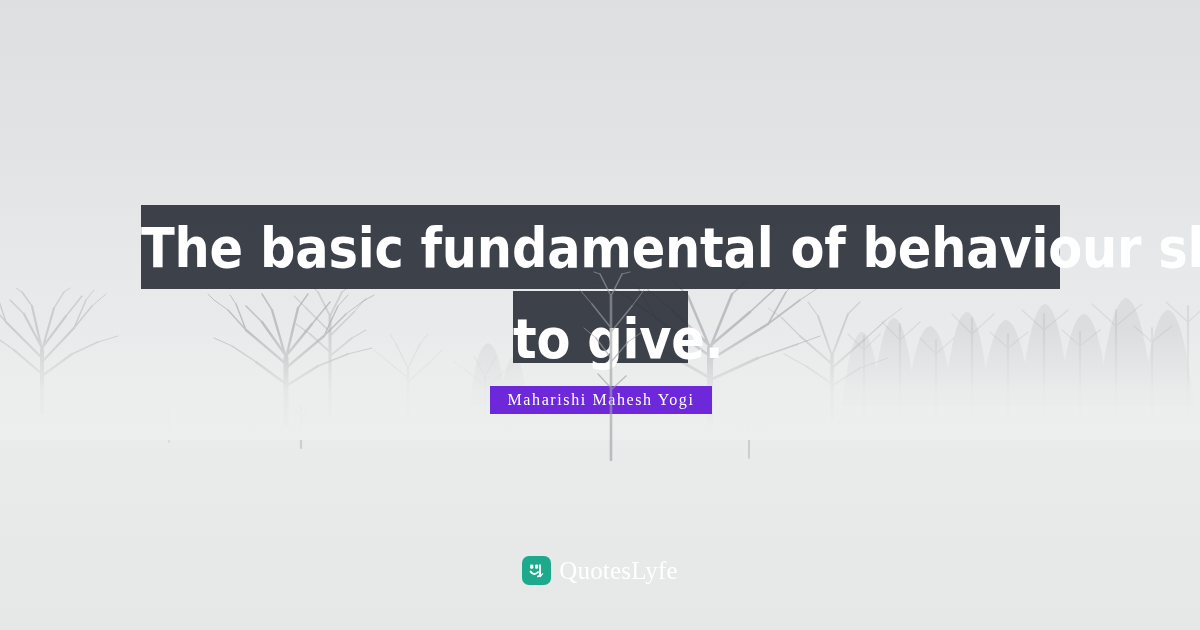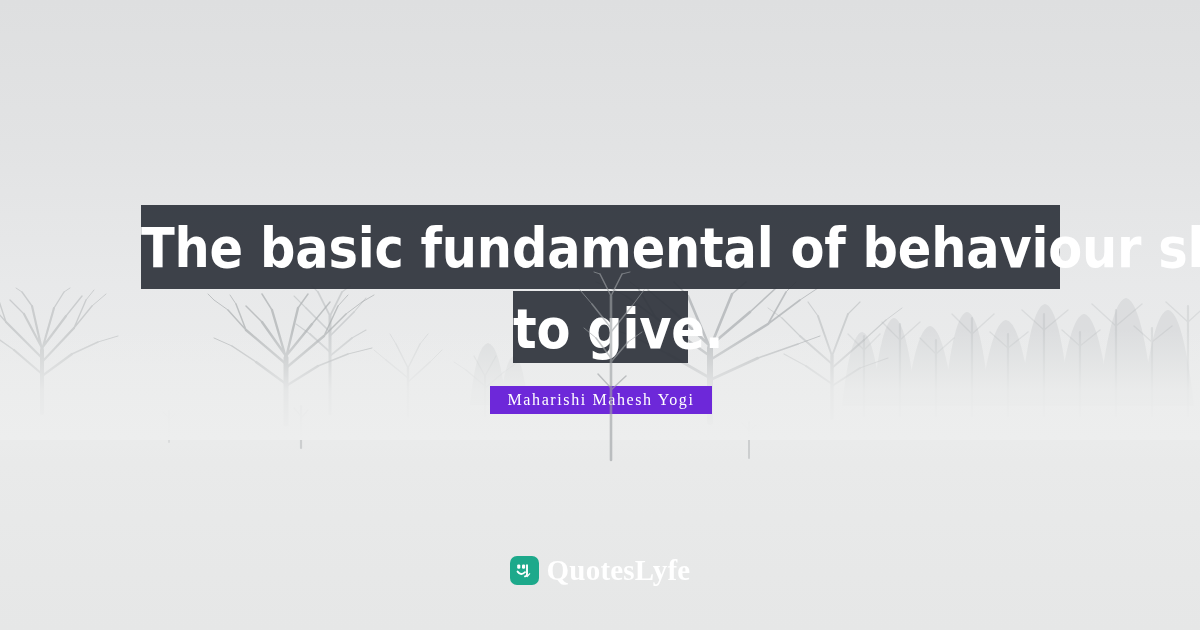--- a/index.html
+++ b/index.html
@@ -72,21 +72,21 @@
   .line-1 {
     position:absolute;
     left:141px; top:205px;
     width:919px; height:84px;
     padding-top:16px;
   }
   .line-2 {
     position:absolute;
     left:513px; top:291px;
     width:175px; height:72px;
-    padding-top:11px;
+    padding-top:21px;
   }
 
   .author-band {
     position:absolute;
     left:490px; top:386px;
     width:222px; height:28px;
     background:#6d28d9;
     color:#ffffff;
     font-family:"Liberation Serif","DejaVu Serif", serif;
     font-size:16px;
@@ -107,22 +107,22 @@
   .brand-icon {
     width:29px; height:29px;
     border-radius:7px;
     background:#1da98b;
     display:flex; align-items:center; justify-content:center;
     flex:0 0 auto;
   }
   .brand-icon svg { display:block; }
   .brand-name {
     font-family:"Liberation Serif","DejaVu Serif", serif;
-    font-weight:bold;
-    font-size:29px;
+    font-weight:normal;
+    font-size:25px;
     line-height:29px;
     color:rgba(255,255,255,0.97);
     letter-spacing:0.2px;
     white-space:nowrap;
   }
 </style>
 </head>
 <body>
 
 <div class="quote-card">

